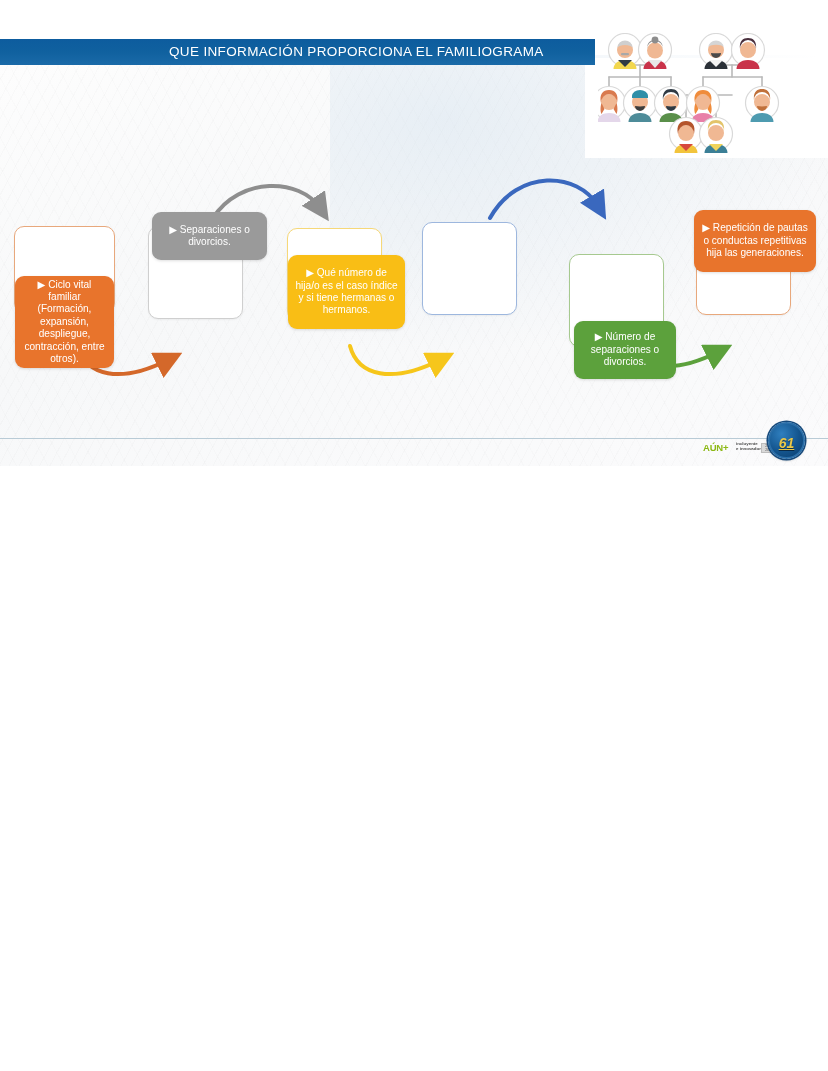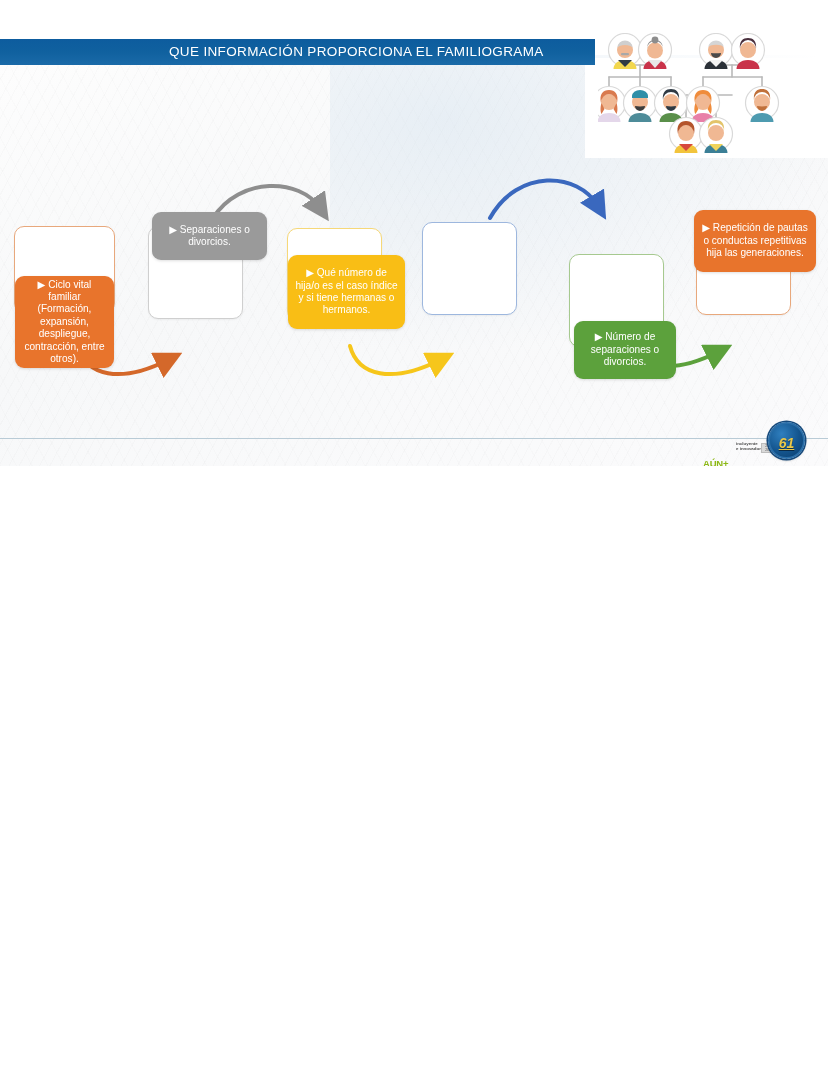--- a/index.html
+++ b/index.html
@@ -82,21 +82,21 @@
     box-shadow:0 1px 3px rgba(0,0,0,0.13);
     z-index:4;
   }
   .chip .tx{display:block;width:100%;}
   .arr{position:absolute;z-index:3;pointer-events:none;}
 
   
   .ftline{position:absolute;left:0;top:438px;width:828px;height:1px;background:#b9cbd6;z-index:5;}
   .ftlogo{position:absolute;left:703px;top:440px;width:68px;height:16px;z-index:6;}
   .ftlogo .aun{
-    position:absolute;left:0;top:18px;font-size:9.5px;font-weight:bold;
+    position:absolute;left:0;top:2px;font-size:9.5px;font-weight:bold;
     color:#8cb814;letter-spacing:-0.2px;
   }
   .ftlogo .sub{
     position:absolute;left:33px;top:1px;font-size:4.4px;line-height:5.3px;
     color:#4c4c4c;font-weight:bold;
   }
   .ftlogo .box{
     position:absolute;left:58px;top:3px;width:14px;height:8px;
     background:#d9d9d9;border:0.5px solid #bdbdbd;
     font-size:3.4px;color:#555;text-align:center;line-height:4px;

